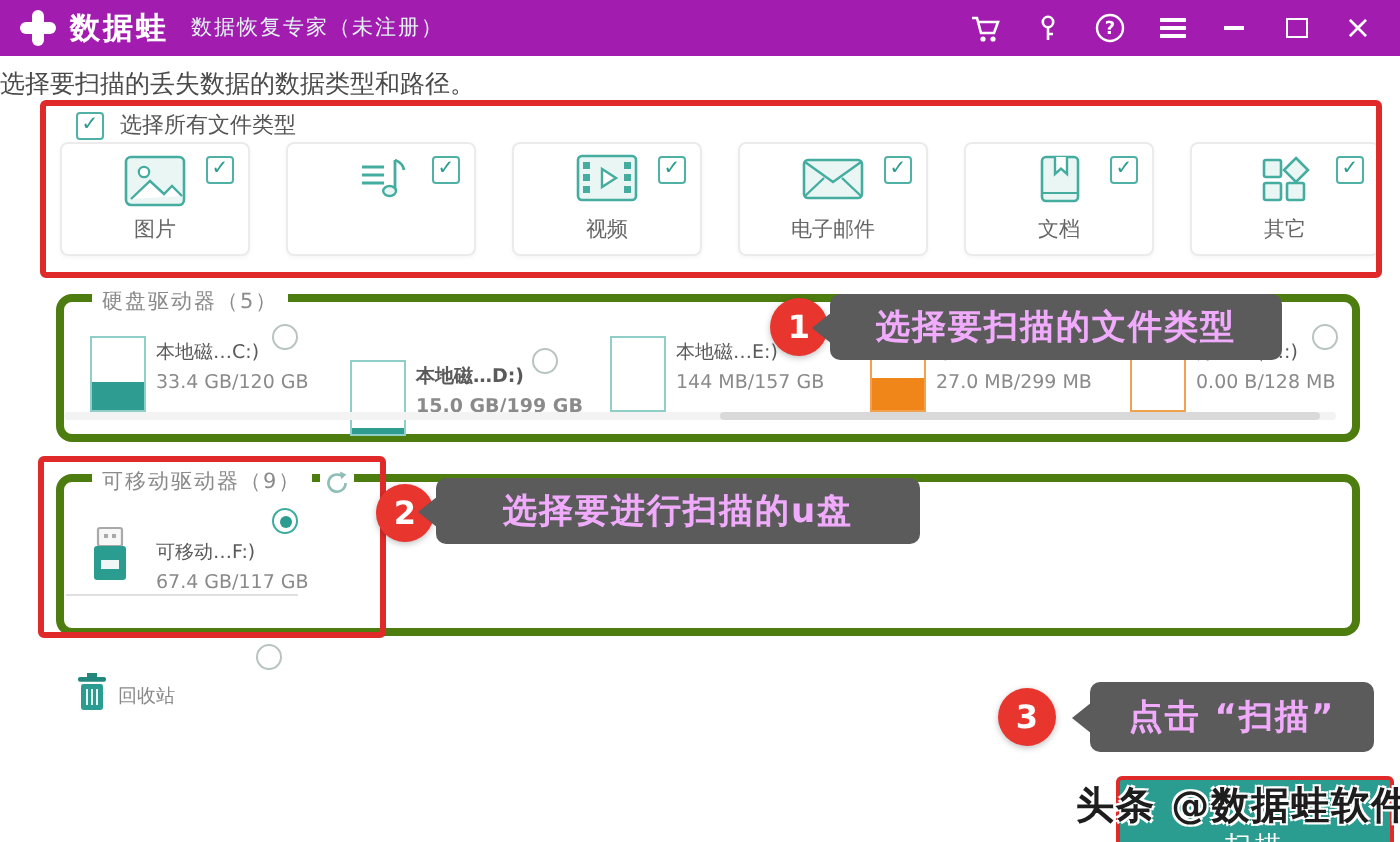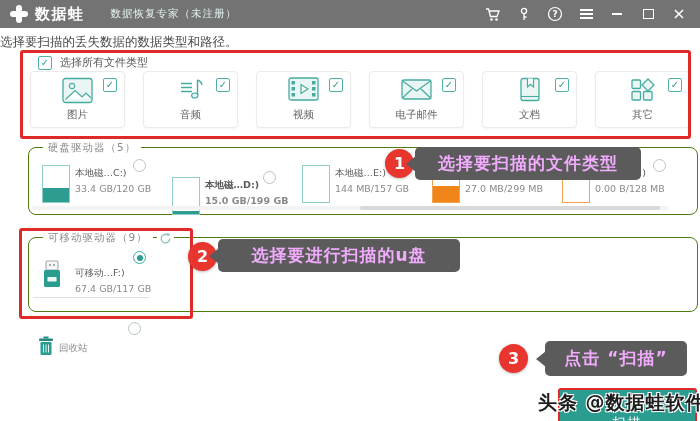--- a/index.html
+++ b/index.html
@@ -1,25 +1,25 @@
 <!DOCTYPE html>
 <html><head>
 <meta charset="utf-8">
 <style>
   html,body{margin:0;padding:0;}
   body{width:700px;height:421px;position:relative;overflow:hidden;background:#fff;
        font-family:"DejaVu Sans","Liberation Sans",sans-serif;}
   .abs{position:absolute;}
   
-  .titlebar{left:0;top:0;width:700px;height:28px;background:#737373;display:flex;align-items:center;}
+  .titlebar{left:0;top:0;width:700px;height:28px;background:#a21caf;display:flex;align-items:center;}
   .logo-plus{position:relative;width:18px;height:18px;margin-left:10px;}
   .logo-plus::before{content:"";position:absolute;left:6px;top:0;width:6px;height:18px;background:#fff;border-radius:3px;}
   .logo-plus::after{content:"";position:absolute;left:0;top:6px;width:18px;height:6px;background:#fff;border-radius:3px;}
   .app-name{color:#fff;font-size:15px;font-weight:bold;letter-spacing:1.5px;margin-left:7px;}
-  .app-sub{color:#e3f3f1;font-size:10.5px;margin-left:26px;letter-spacing:1px;}
+  .app-sub{color:#e3f3f1;font-size:10.5px;margin-left:11px;letter-spacing:1px;}
   .tb-icons{margin-left:auto;display:flex;align-items:center;gap:13px;padding-right:12px;}
   .tb-ic{width:18px;height:18px;display:flex;align-items:center;justify-content:center;color:#fff;cursor:pointer;}
   .bar3{display:flex;flex-direction:column;gap:2.5px;}
   .bar3 i{display:block;width:13px;height:1.6px;background:#fff;}
   .min-glyph{width:10px;height:1.6px;background:#fff;}
   .max-glyph{width:9px;height:8px;border:1.5px solid #fff;}
   .close-glyph{font-size:16px;line-height:16px;color:#fff;}
   
   .instruction{left:0;top:34px;width:700px;font-size:12.5px;color:#4a4a4a;}
   
@@ -27,21 +27,21 @@
   .cbx{width:12px;height:12px;border:1px solid #4FB0A5;border-radius:2px;background:#fff;
        color:#2B9C90;font-size:10px;line-height:11px;text-align:center;font-weight:bold;}
   .selectall-label{font-size:11px;color:#555;}
   .ft-row{left:30px;top:71px;width:660px;display:flex;gap:18px;}
   .ft-card{position:relative;width:93px;height:55px;background:#fff;border:1px solid #ebebeb;border-radius:4px;
            box-shadow:0 1px 2px rgba(0,0,0,0.04);}
   .ft-card .cbx{position:absolute;right:7px;top:6px;}
   .ft-ic{position:absolute;left:0;right:0;top:5px;display:flex;justify-content:center;}
   .ft-label{position:absolute;left:0;right:0;bottom:5px;text-align:center;font-size:10.5px;color:#666;}
   
-  .fieldset{border:1px solid #4d7c0f;border-radius:8px;background:#fff;padding-left:24px;}
+  .fieldset{border:4px solid #4d7c0f;border-radius:8px;background:#fff;}
   .legend{position:absolute;top:-7px;left:14px;background:#fff;padding:0 5px;font-size:10.5px;color:#8a8a8a;letter-spacing:1px;}
   .hd-box{left:28px;top:147px;width:644px;height:66px;}
   .rm-box{left:28px;top:237px;width:644px;height:73px;}
   
   .drive-card{position:absolute;width:127px;height:52px;}
   .drive-rect{position:absolute;left:8px;top:8px;width:26px;height:36px;border:1px solid #8FCFC8;background:#fff;overflow:hidden;}
   .drive-rect.orange{border-color:#F2A14E;}
   .drive-fill{position:absolute;left:0;right:0;bottom:0;background:#2E9C90;}
   .drive-fill.orange{background:#F08519;}
   .drive-name{position:absolute;left:41px;top:10px;font-size:9.5px;color:#5a5a5a;white-space:nowrap;}
@@ -144,21 +144,20 @@
     <div class="ft-card">
       <span class="ft-ic">
         <svg width="28" height="27" viewBox="0 0 28 27">
           <path d="M4 6.5 h11 M4 10.5 h11 M4 14.5 h11" stroke="#45ACA0" stroke-width="1.6"></path>
           <path d="M20.5 3 v14.5" stroke="#45ACA0" stroke-width="1.4"></path>
           <path d="M20.5 3 q4 1.5 4.5 5" fill="none" stroke="#45ACA0" stroke-width="1.4"></path>
           <ellipse cx="17.8" cy="18.5" rx="3.2" ry="2.5" fill="#e9f6f4" stroke="#45ACA0" stroke-width="1.2"></ellipse>
         </svg>
       </span>
       <span class="cbx">✓</span>
-      <span class="ft-label">音频</span>
     </div>
     <div class="ft-card">
       <span class="ft-ic">
         <svg width="31" height="24" viewBox="0 0 31 24">
           <rect x="1" y="1" width="29" height="22" rx="2" fill="#e9f6f4" stroke="#45ACA0" stroke-width="1.3"></rect>
           <rect x="3.5" y="4" width="3.5" height="3.5" fill="#45ACA0"></rect>
           <rect x="3.5" y="10" width="3.5" height="3.5" fill="#45ACA0"></rect>
           <rect x="3.5" y="16" width="3.5" height="3.5" fill="#45ACA0"></rect>
           <rect x="24" y="4" width="3.5" height="3.5" fill="#45ACA0"></rect>
           <rect x="24" y="10" width="3.5" height="3.5" fill="#45ACA0"></rect>

